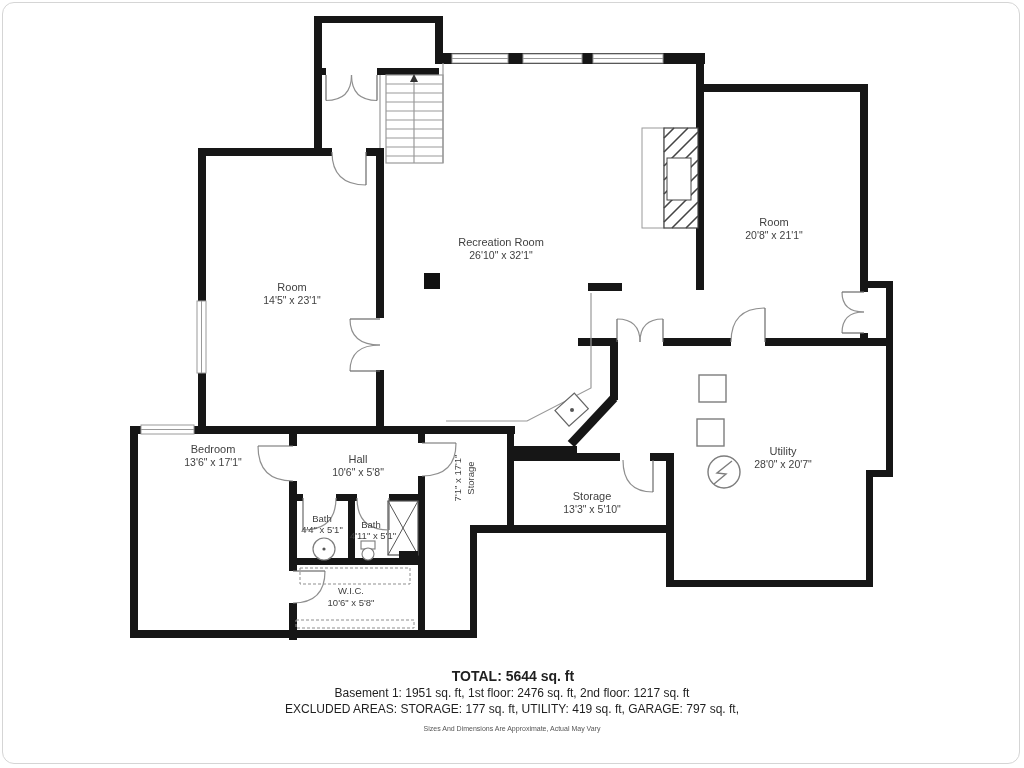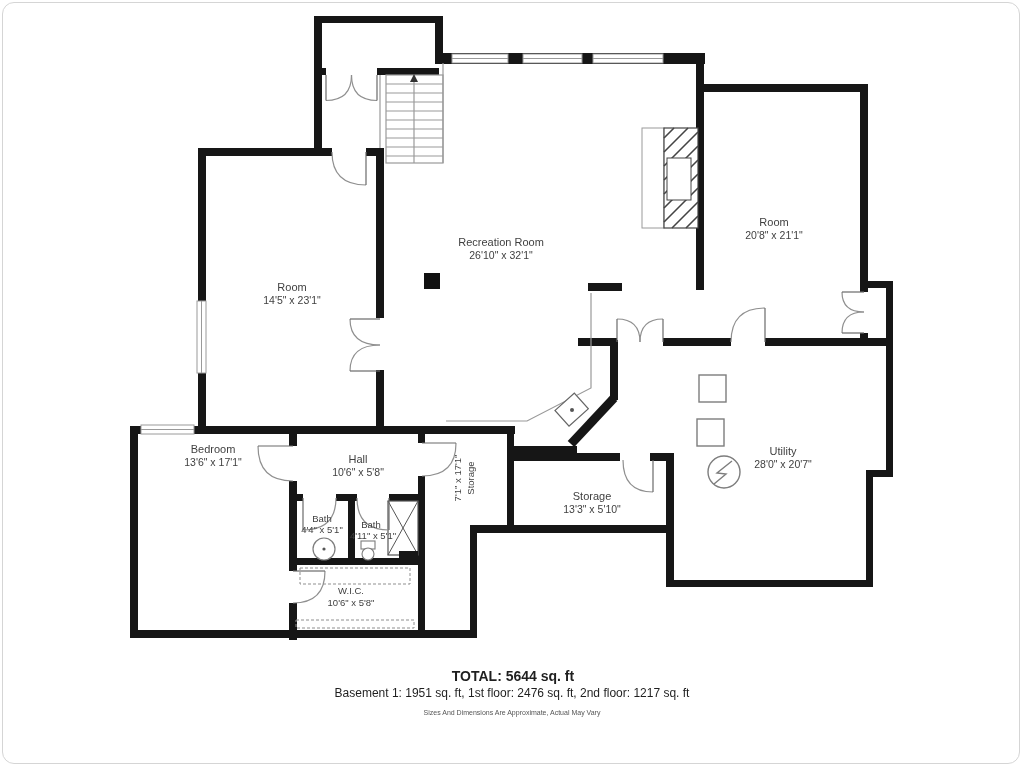--- a/index.html
+++ b/index.html
@@ -287,15 +287,16 @@
       <g>
         <text x="351" y="594" class="room-name-sm">W.I.C.</text>
         <text x="351" y="606" class="room-dims-sm">10'6" x 5'8"</text>
       </g>
     </g>
   </svg>
 
   <div class="summary">
     <div class="total">TOTAL: 5644 sq. ft</div>
     <div class="line">Basement 1: 1951 sq. ft, 1st floor: 2476 sq. ft, 2nd floor: 1217 sq. ft</div>
+    <div class="line">EXCLUDED AREAS: STORAGE: 177 sq. ft, UTILITY: 419 sq. ft, GARAGE: 797 sq. ft,</div>
     <div class="disclaimer">Sizes And Dimensions Are Approximate, Actual May Vary</div>
   </div>
 </div>
 
 </body></html>

